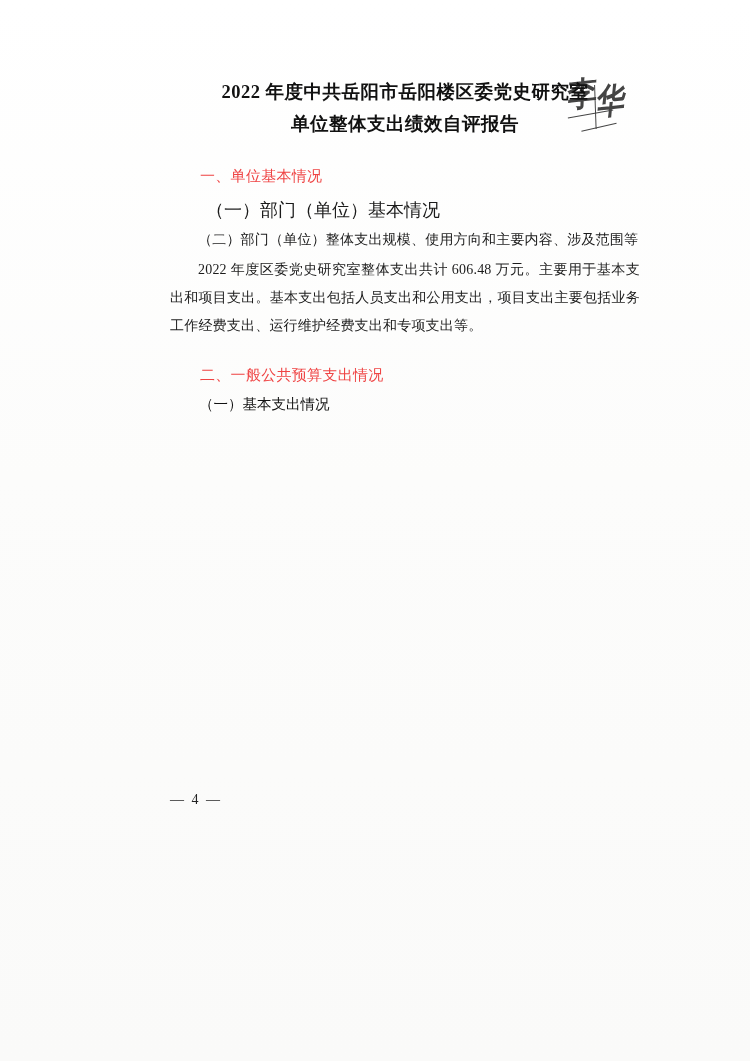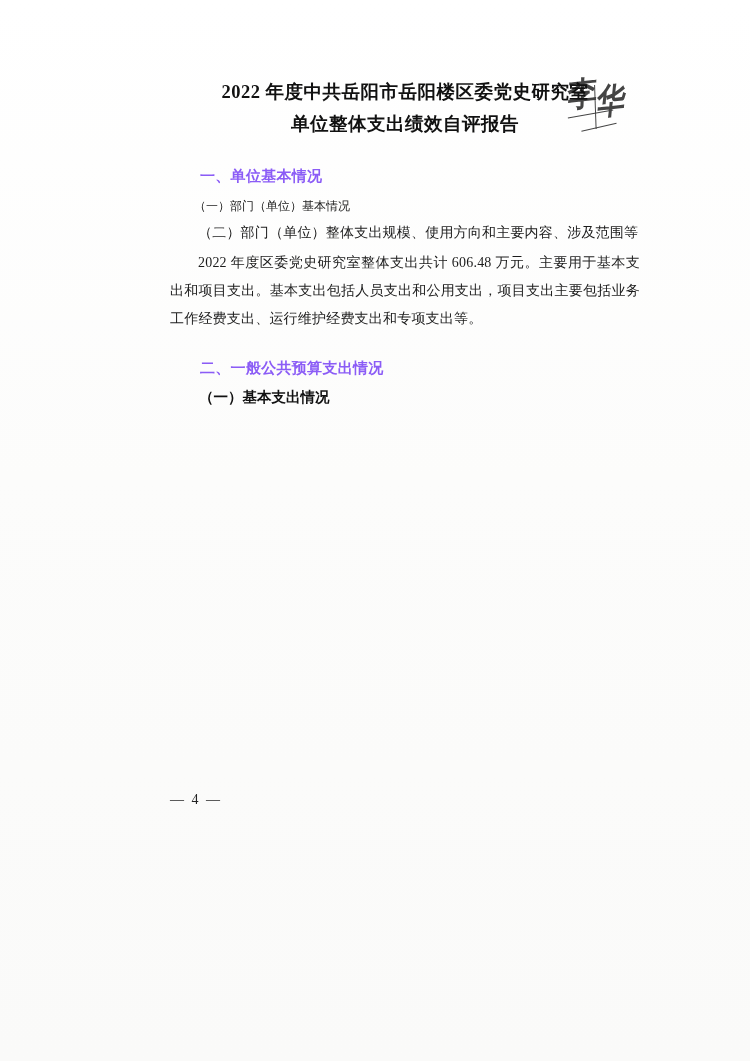--- a/index.html
+++ b/index.html
@@ -77,35 +77,35 @@
     letter-spacing: 0.5px;
     line-height: 1.75;
     color: #111;
   }
   h1.doc-title .line2 {
     display: block;
   }
   .section-head {
     margin: 26px 0 10px 0;
     font-size: 15px;
-    font-weight: 700;
+    font-weight: 400;
     text-indent: 2em;
-    color: #8b5cf6;
+    color: #ef4444;
     letter-spacing: 0.3px;
   }
   .sub-head {
     margin: 10px 0 6px 0;
     font-size: 14.5px;
-    font-weight: 700;
+    font-weight: 400;
     text-indent: 2em;
     color: #111;
   }
   .sub-head-plain {
     margin: 12px 0 4px 0;
-    font-size: 12px;
+    font-size: 18px;
     text-indent: 2em;
     color: #1a1a1a;
   }
   p.body-text {
     margin: 0 0 2px 0;
     font-size: 14px;
     line-height: 2.0;
     text-indent: 2em;
     text-align: justify;
     letter-spacing: 0.2px;

